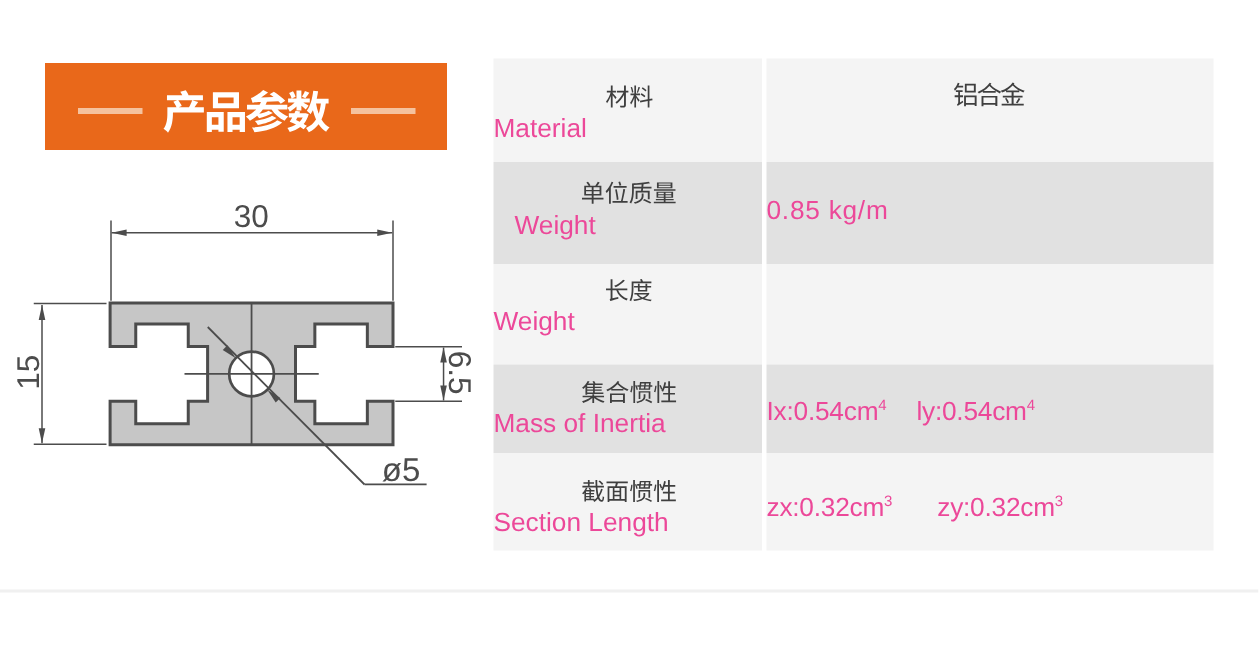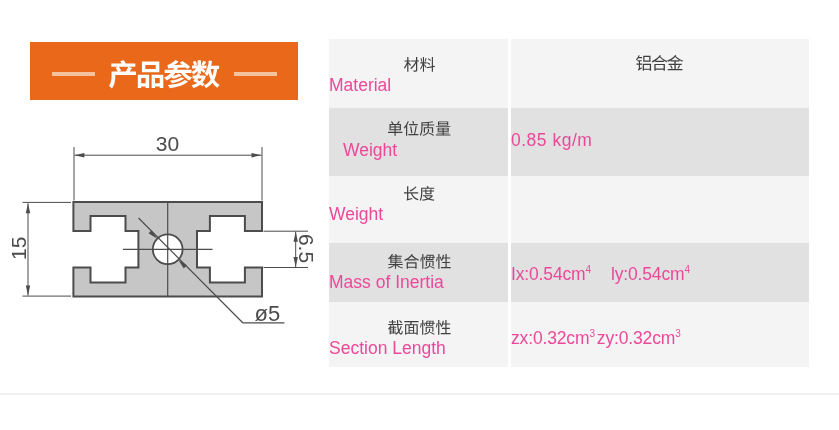--- a/index.html
+++ b/index.html
@@ -116,14 +116,14 @@
       <svg width="62.6" height="14.7" viewBox="0 0 62.6 14.7" style="position:absolute;overflow:visible">
         <g fill="#3f3f3f">
           <path transform="translate(-0.59,13.44) scale(0.016000,-0.016000)" d="M723 782C778 740 840 677 869 635L924 678C894 719 831 779 776 819ZM314 497C330 473 347 443 359 418H218C234 446 248 474 260 503L197 520C161 433 102 346 37 289C53 279 79 257 90 246C105 261 121 278 136 296V-59H202V-6H531L500 -28C519 -42 541 -64 553 -80C608 -42 657 5 701 58C738 -22 787 -69 850 -69C921 -69 946 -24 959 127C940 133 915 149 899 165C894 48 883 4 857 4C816 4 780 48 752 126C816 222 865 333 901 450L833 470C807 381 771 294 725 217C704 302 689 409 680 531H949V596H676C672 672 670 754 671 839H597C597 755 599 674 604 596H354V684H536V747H354V839H282V747H95V684H282V596H52V531H608C619 376 639 240 671 136C637 90 598 48 555 13V55H407V124H538V175H407V244H538V294H407V359H557V418H429C418 447 394 489 369 519ZM345 244V175H202V244ZM345 294H202V359H345ZM345 124V55H202V124Z"></path>
           <path transform="translate(15.41,13.44) scale(0.016000,-0.016000)" d="M389 334H601V221H389ZM389 395V506H601V395ZM389 160H601V43H389ZM58 774V702H444C437 661 426 614 416 576H104V-80H176V-27H820V-80H896V576H493L532 702H945V774ZM176 43V506H320V43ZM820 43H670V506H820Z"></path>
           <path transform="translate(31.41,13.44) scale(0.016000,-0.016000)" d="M598 294V194C598 124 564 33 290 -23C306 -37 327 -64 336 -80C627 -12 672 96 672 192V294ZM659 45C747 12 860 -42 915 -80L955 -24C896 13 783 64 697 94ZM391 418V95H460V361H807V99H878V418ZM170 840V-79H242V840ZM87 647C82 565 65 455 37 390L95 368C124 441 140 556 142 639ZM245 656C270 595 295 513 305 464L359 489C349 535 323 615 296 675ZM811 612 804 534H667L678 612ZM816 663H684L693 741H823ZM485 612H616L604 534H474ZM502 741H631L622 663H491ZM333 670V604H419L402 475H865L877 604H960V670H882L894 800H445L428 670Z"></path>
           <path transform="translate(47.41,13.44) scale(0.016000,-0.016000)" d="M172 840V-79H247V840ZM80 650C73 569 55 459 28 392L87 372C113 445 131 560 137 642ZM254 656C283 601 313 528 323 483L379 512C368 554 337 625 307 679ZM334 27V-44H949V27H697V278H903V348H697V556H925V628H697V836H621V628H497C510 677 522 730 532 782L459 794C436 658 396 522 338 435C356 427 390 410 405 400C431 443 454 496 474 556H621V348H409V278H621V27Z"></path>
         </g>
       </svg>
     </div>
     <div class="en" style="left:329px;top:337.5px;width:178.5px">Section Length</div>
-    <div class="en" style="left:511px;top:328px;width:298px;letter-spacing:-0.15px"><span>zx:0.32cm<sup>3</sup></span><span style="margin-left:2px">zy:0.32cm<sup>3</sup></span></div>
+    <div class="en" style="left:511px;top:328px;width:298px;letter-spacing:-0.15px"><span>zx:0.32cm<sup>3</sup></span><span style="margin-left:30px">zy:0.32cm<sup>3</sup></span></div>
 <div style="position:absolute;left:0;top:392.5px;width:839px;height:2px;background:#f0f0f0"></div>
 </div>
 </body></html>

